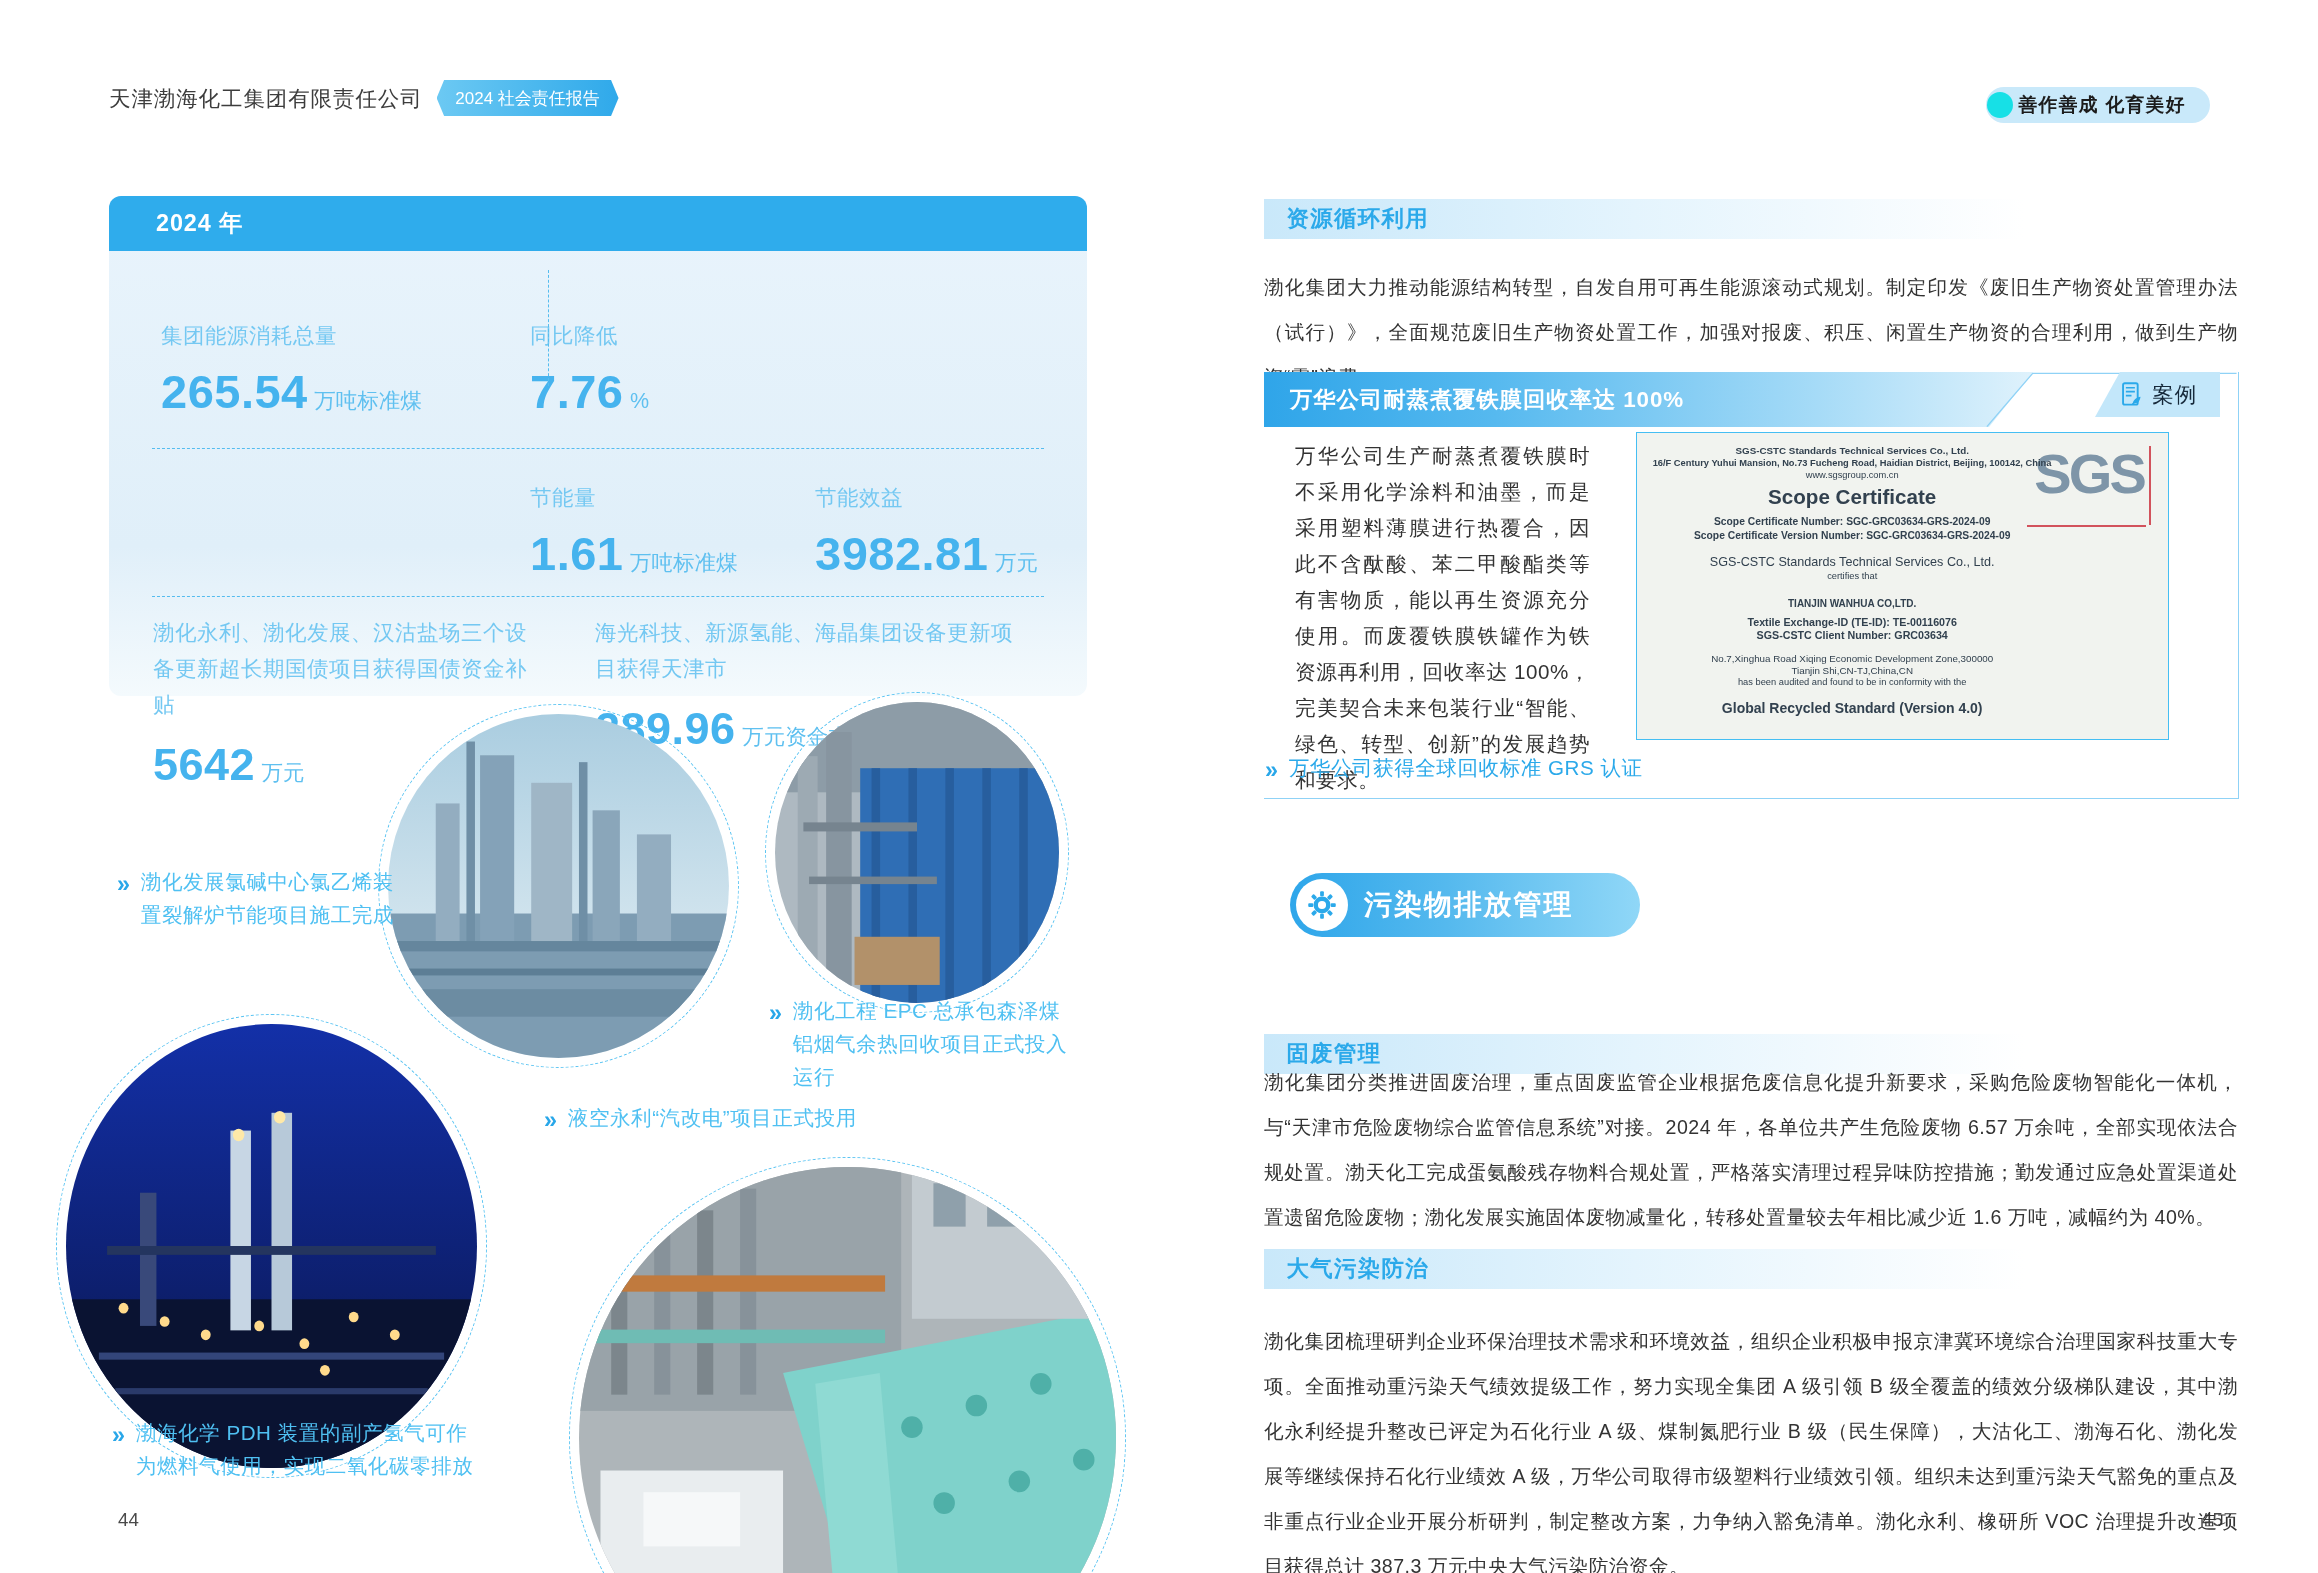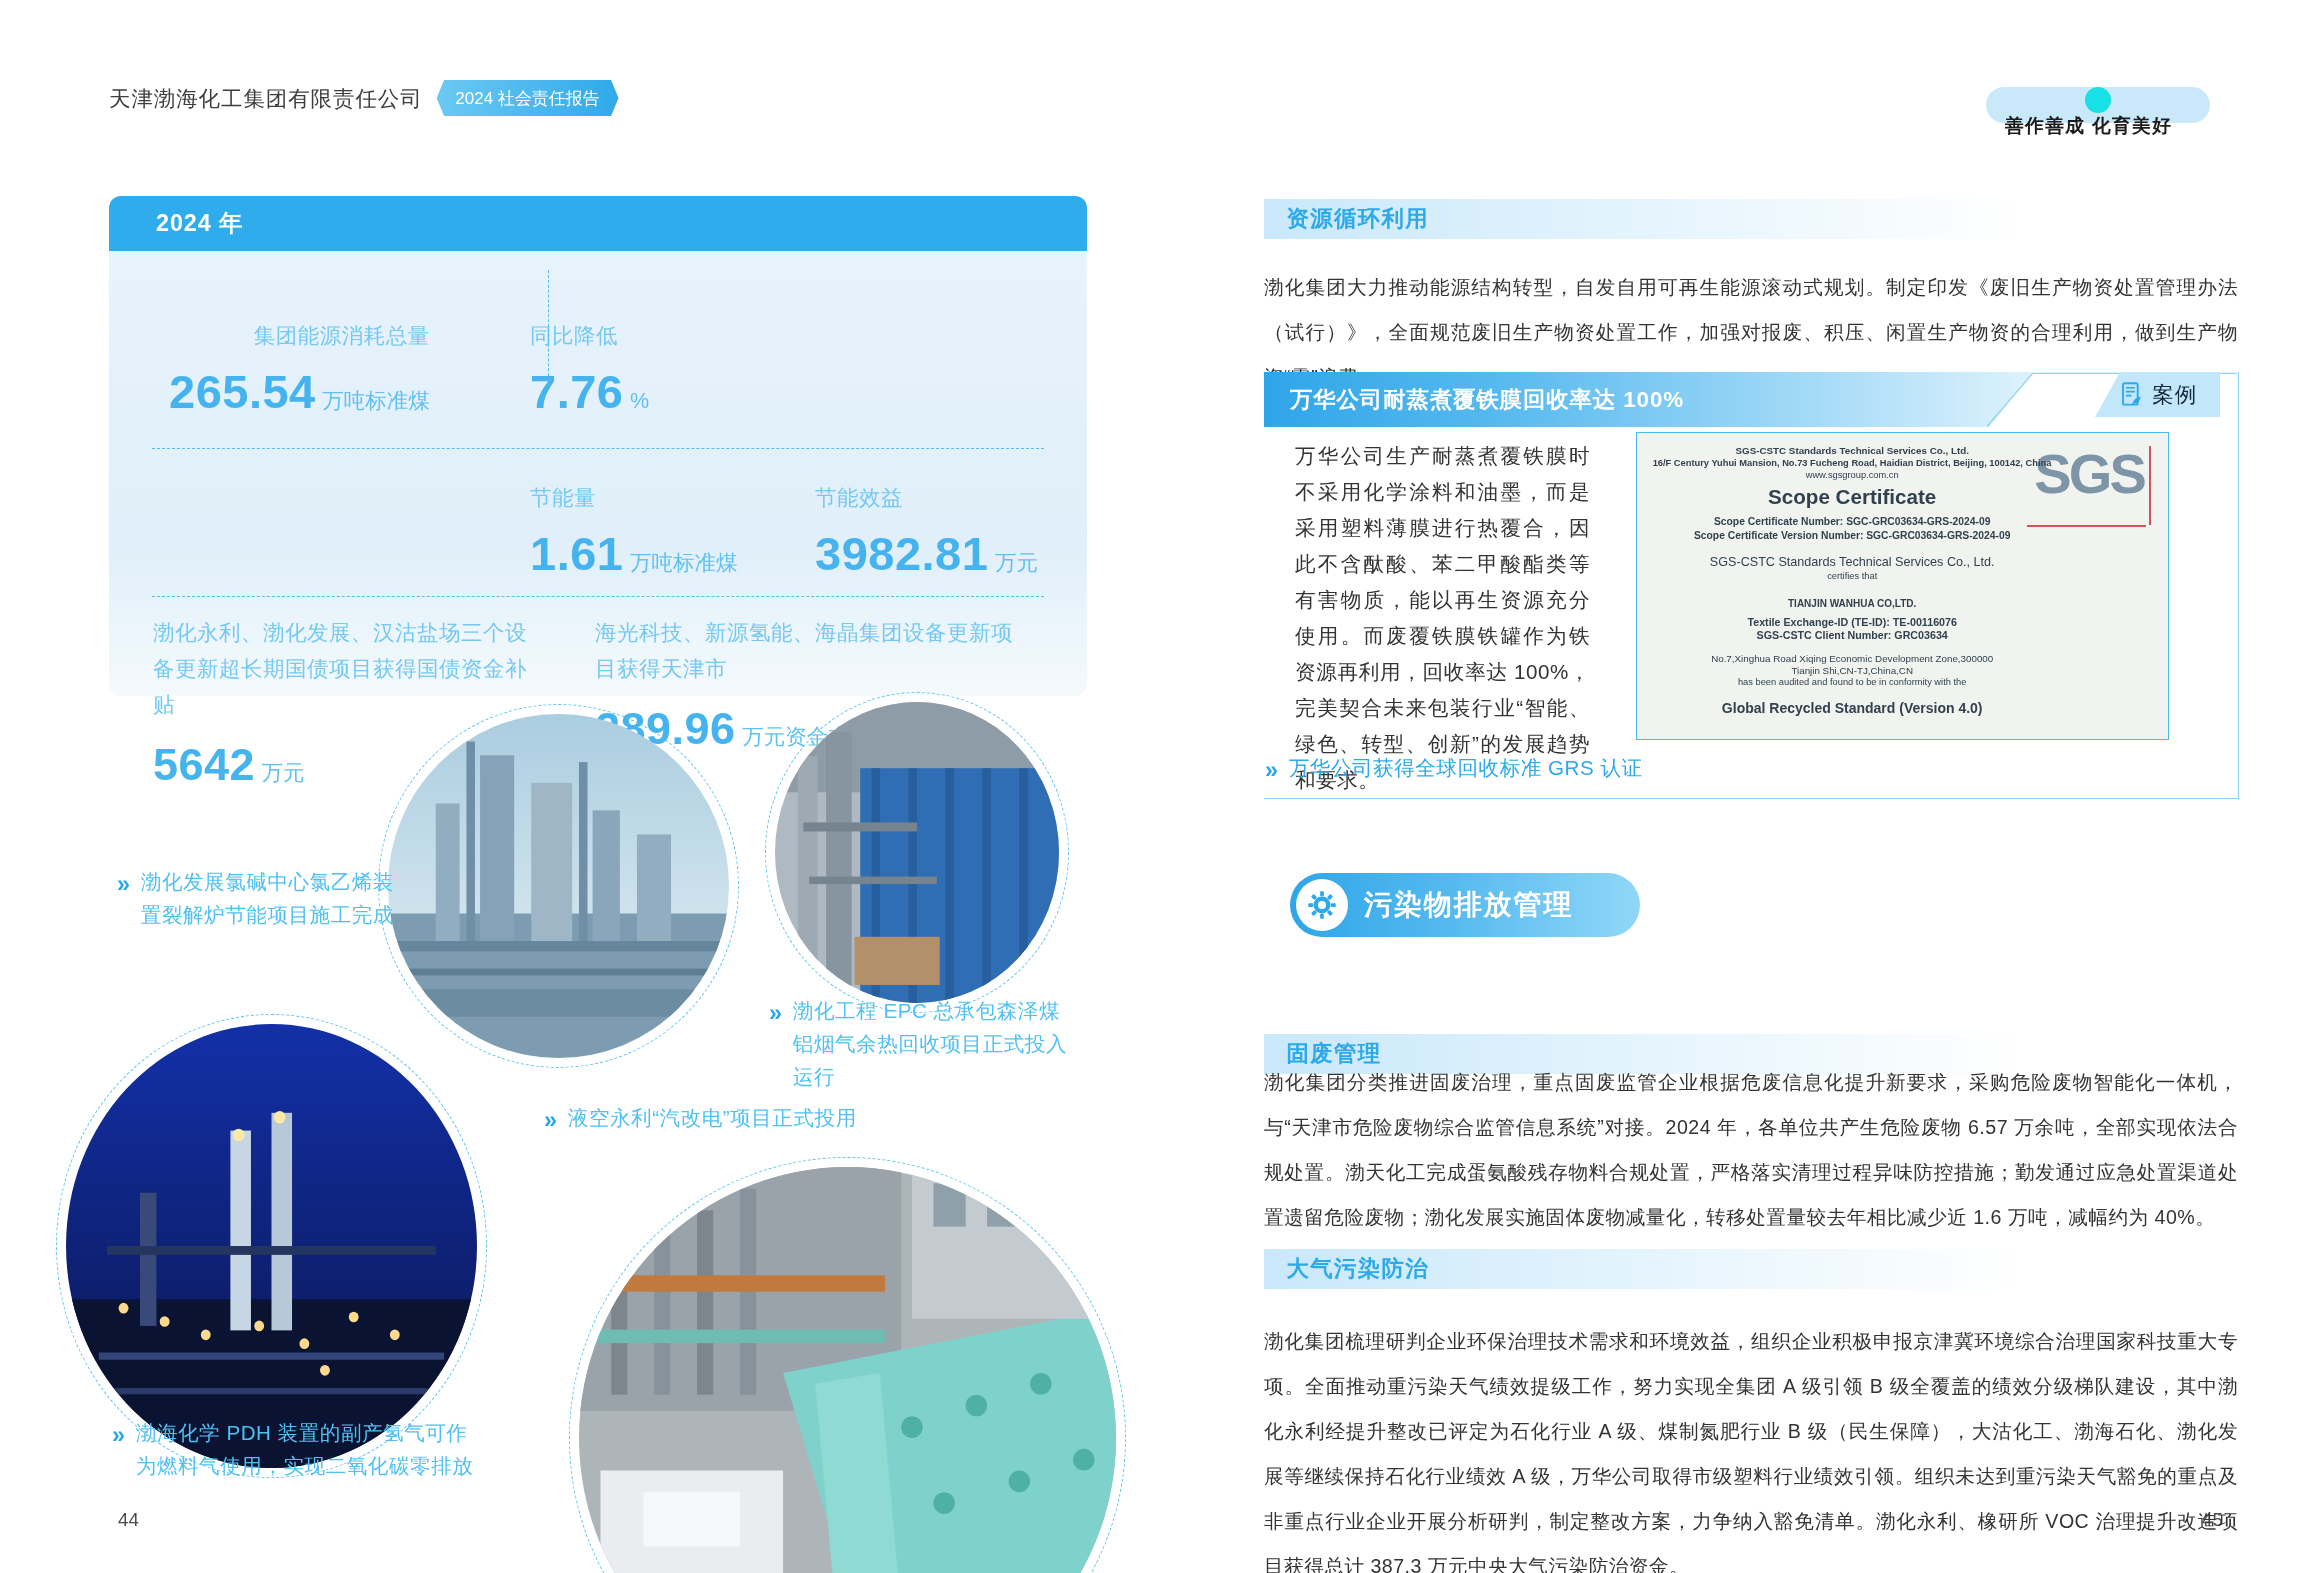--- a/index.html
+++ b/index.html
@@ -5,40 +5,40 @@
 <style>
   html,body{margin:0;padding:0;background:#ffffff;}
   .sheet{position:relative;width:2319px;height:1574px;background:#ffffff;overflow:hidden;
          font-family:"Liberation Sans","DejaVu Sans",sans-serif;color:#333;}
   
   .hdr-left{position:absolute;left:109px;top:80px;display:flex;align-items:center;gap:14px;}
   .company{font-size:21.5px;color:#3d3d3d;letter-spacing:0.9px;}
   .report-badge{background:linear-gradient(90deg,#6cc9f3,#2fa9ea);color:#fff;font-size:17px;
     padding:6.5px 18.7px;clip-path:polygon(7.5px 0,calc(100% - 7.5px) 0,100% 50%,calc(100% - 7.5px) 100%,7.5px 100%,0 50%);}
   .hdr-right{position:absolute;left:1986px;top:87px;width:224px;height:36px;background:#c9e9fa;
-    border-radius:18px;display:flex;align-items:center;flex-direction:column;}
+    border-radius:18px;display:flex;align-items:center;}
   .cyan-dot{width:26px;height:26px;border-radius:50%;background:#17e0e6;margin-left:0.9px;flex:none;}
   .slogan{flex:1;text-align:center;font-size:18.7px;font-weight:bold;color:#1c1c1c;letter-spacing:1.4px;padding-right:18.7px;}
   
   .card{position:absolute;left:109px;top:196px;width:978px;height:500px;border-radius:12px;
     background:linear-gradient(180deg,#e9f4fc 0%,#e0eff9 70%,#f4fafd 100%);}
   .card-hd{height:55px;background:#2facec;border-radius:12px 12px 0 0;color:#fff;font-weight:bold;
     font-size:23.4px;line-height:55px;padding-left:47px;letter-spacing:0.9px;}
   .card-body{position:relative;height:445px;}
   .s{position:absolute;}
   .s .lab{font-size:21.5px;color:#74c8f2;margin:0 0 14px 0;letter-spacing:0.5px;}
   .s .val{margin:0;white-space:nowrap;}
   .num{font-size:47px;font-weight:bold;color:#45b3ee;letter-spacing:0.5px;}
   .num.small{font-size:45px;}
   .unit{font-size:21.5px;color:#5fc0f0;margin-left:6.5px;}
   .lab2{font-size:21.5px;color:#74c8f2;line-height:1.68;margin:0;letter-spacing:0.5px;}
   .hdash{position:absolute;left:43px;right:43px;border-top:1.9px dashed #55bcef;}
   .vdash{position:absolute;left:439px;top:18.7px;height:116px;border-left:1.4px dashed #55bcef;}
   .r1{top:70px;}.r2{top:232px;}.r3{top:364px;}
-  .c-a{left:60px;text-align:right;}.c-b{left:421px;}.c-c{left:706px;}.c-d{left:44px;width:393px;}.c-e{left:486px;width:421px;}
+  .c-a{left:52px;}.c-b{left:421px;}.c-c{left:706px;}.c-d{left:44px;width:393px;}.c-e{left:486px;width:421px;}
   .d1{top:197px;}.d2{top:345px;}
   .r3 .val{margin-top:16px;}
   
   .cap{position:absolute;font-size:20.6px;color:#4fc0f2;line-height:1.6;letter-spacing:0.5px;display:flex;gap:10.3px;}
   .cap .cap-ic{color:#29a7e9;font-weight:bold;flex:none;}
   .cap .cap-ic::before{content:"»";font-size:23.4px;}
   .pho{position:absolute;}
   .pho .ring{position:absolute;inset:-10.3px;border:1.4px dashed #5bc4f2;border-radius:50%;}
   .pho .img{position:absolute;inset:0;border-radius:50%;overflow:hidden;}
   .pho svg{display:block;width:100%;height:100%;}

